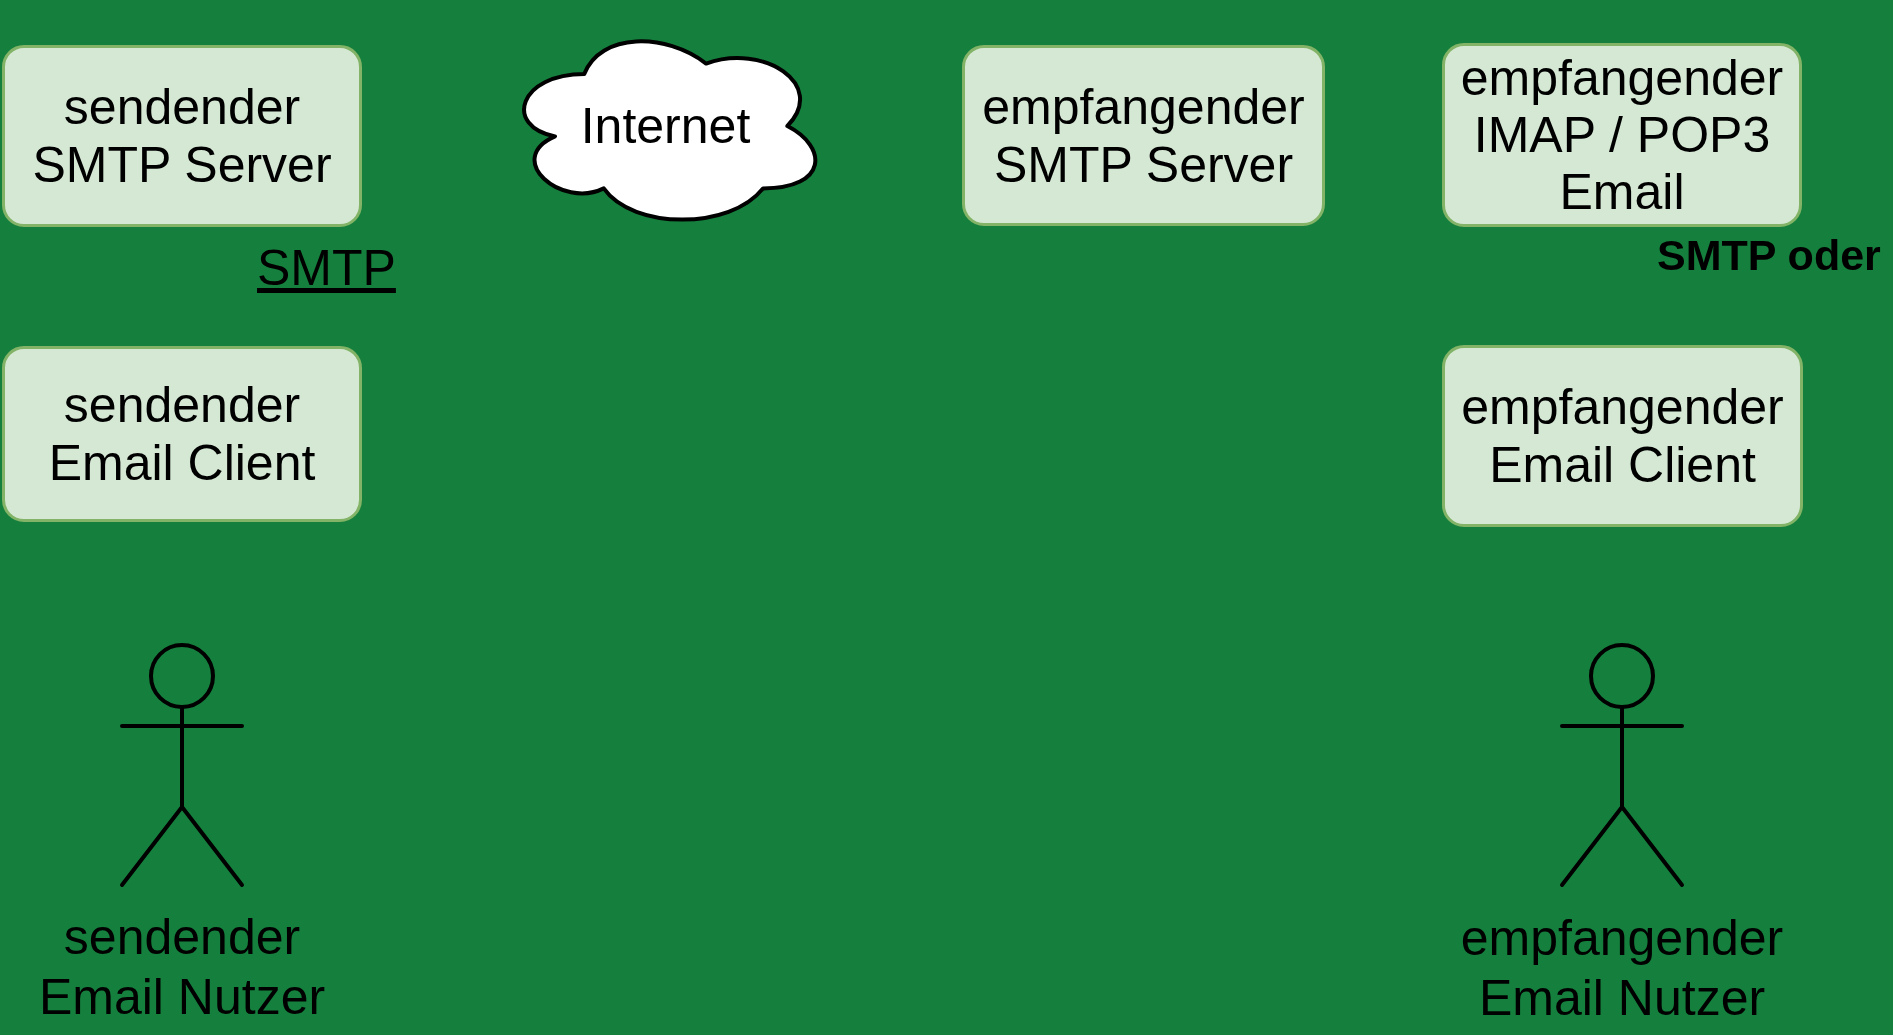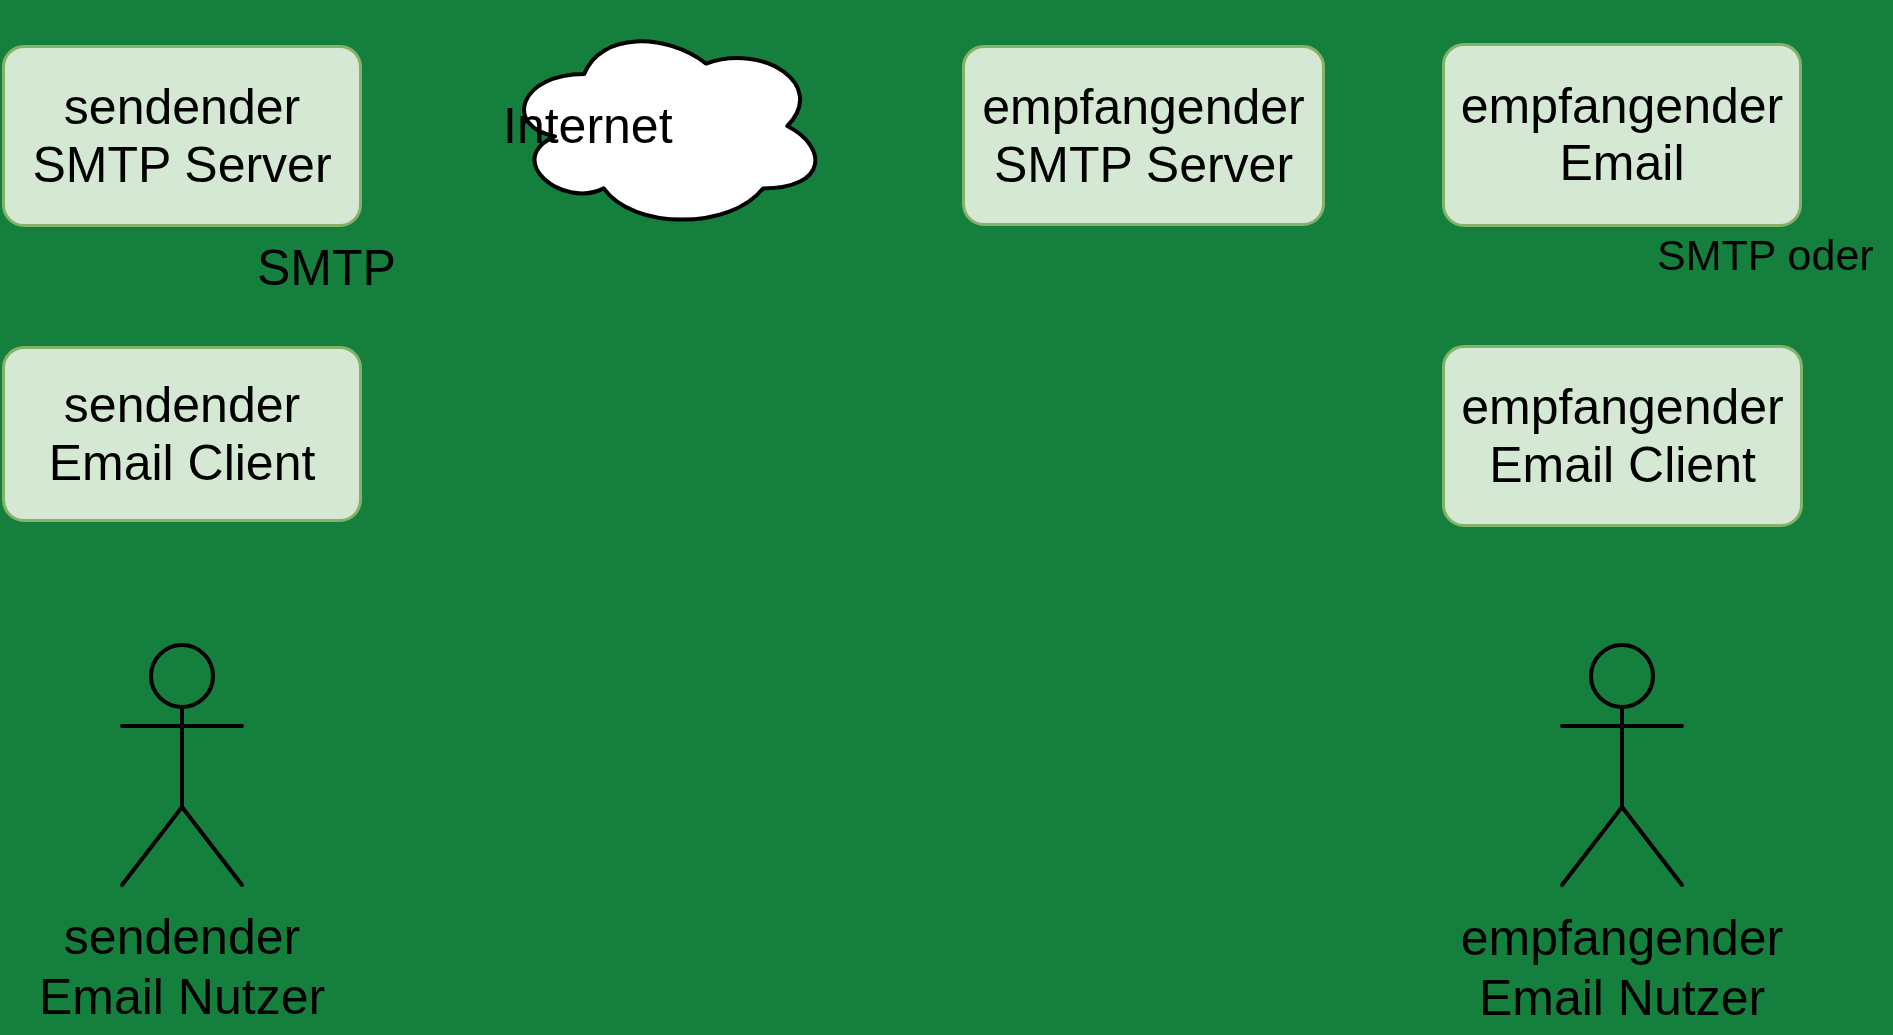--- a/index.html
+++ b/index.html
@@ -31,21 +31,21 @@
     text-align: center;
     font-size: 50px;
     line-height: 58px;
     color: #000000;
   }
   .node span { display: block; white-space: nowrap; }
   .cloud-wrap {
     position: absolute;
     display: flex;
     align-items: center;
-    justify-content: flex-start;
+    justify-content: center;
   }
   .cloud-wrap svg {
     position: absolute;
     left: 0; top: 0;
   }
   .cloud-label {
     position: relative;
     font-size: 50px;
     line-height: 56px;
     white-space: nowrap;
@@ -55,20 +55,21 @@
     font-size: 50px;
     line-height: 56px;
     white-space: nowrap;
   }
   .edge-label-small {
     position: absolute;
     font-size: 43px;
     line-height: 61px;
     white-space: nowrap;
     text-align: right;
+    font-weight: bold;
   }
   .edge-label-small span { display: block; }
   .actor {
     position: absolute;
   }
   .actor-label {
     position: absolute;
     text-align: center;
     font-size: 50px;
     line-height: 60px;
@@ -99,24 +100,25 @@
     <div class="cloud-label">Internet</div>
   </div>
 
   <div class="node" style="left:962px; top:45px; width:363px; height:181px;">
     <span>empfangender</span>
     <span>SMTP Server</span>
   </div>
 
   <div class="node" style="left:1442px; top:43px; width:360px; height:184px; line-height:57px;">
     <span>empfangender</span>
+    <span>IMAP / POP3</span>
     <span>Email</span>
   </div>
 
-  <div class="edge-label" style="left:257px; top:240px;">SMTP</div>
+  <div class="edge-label" style="left:257px; top:240px;text-decoration:underline;">SMTP</div>
 
   <div class="edge-label-small" style="left:1657px; top:225px;">
     <span>SMTP oder</span>
   </div>
 
   <div class="node" style="left:2px; top:346px; width:360px; height:176px;">
     <span>sendender</span>
     <span>Email Client</span>
   </div>
 

